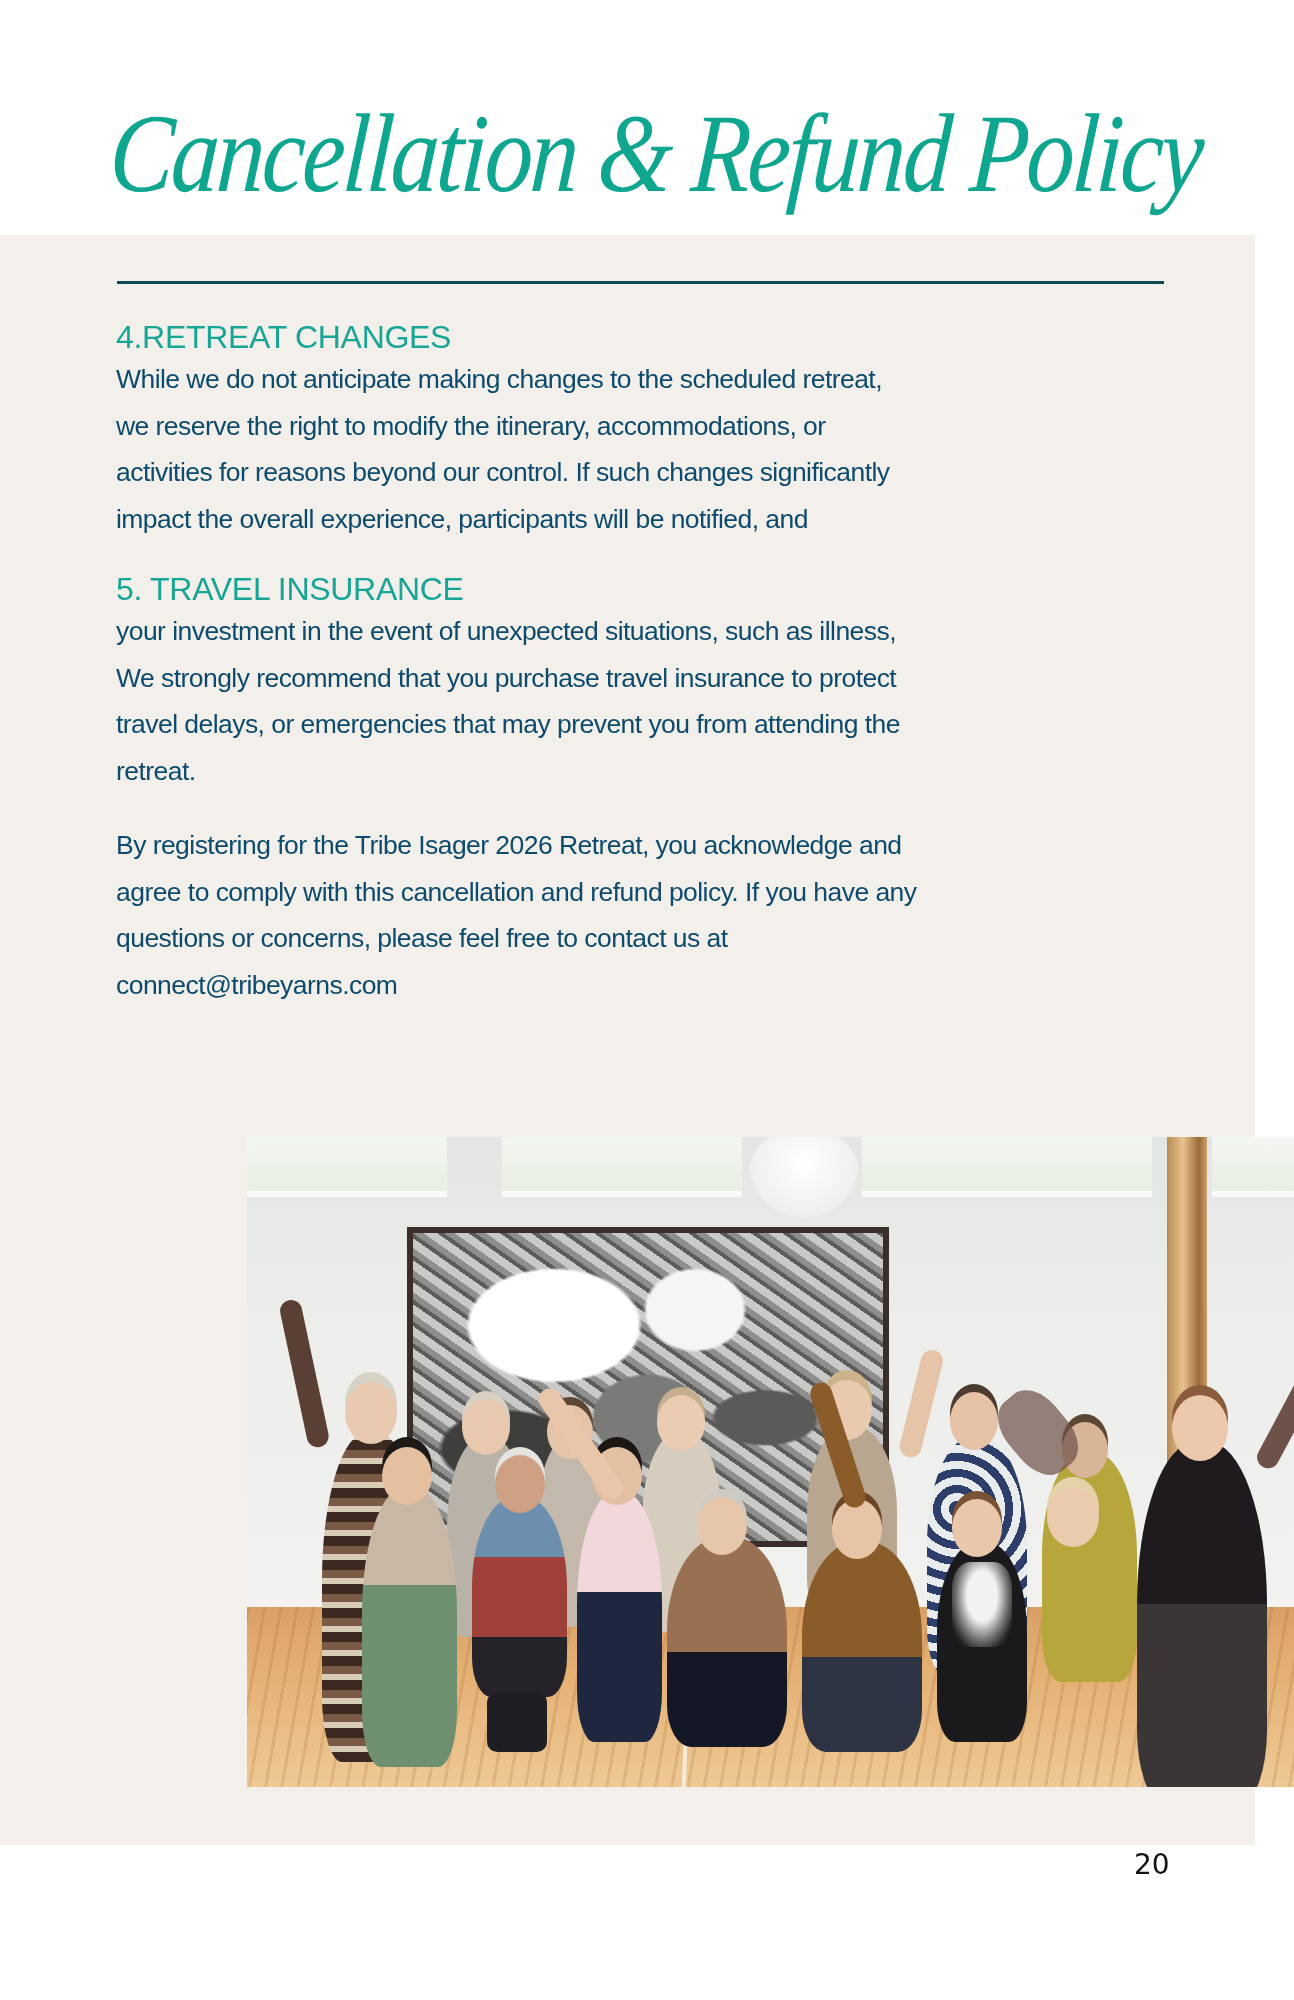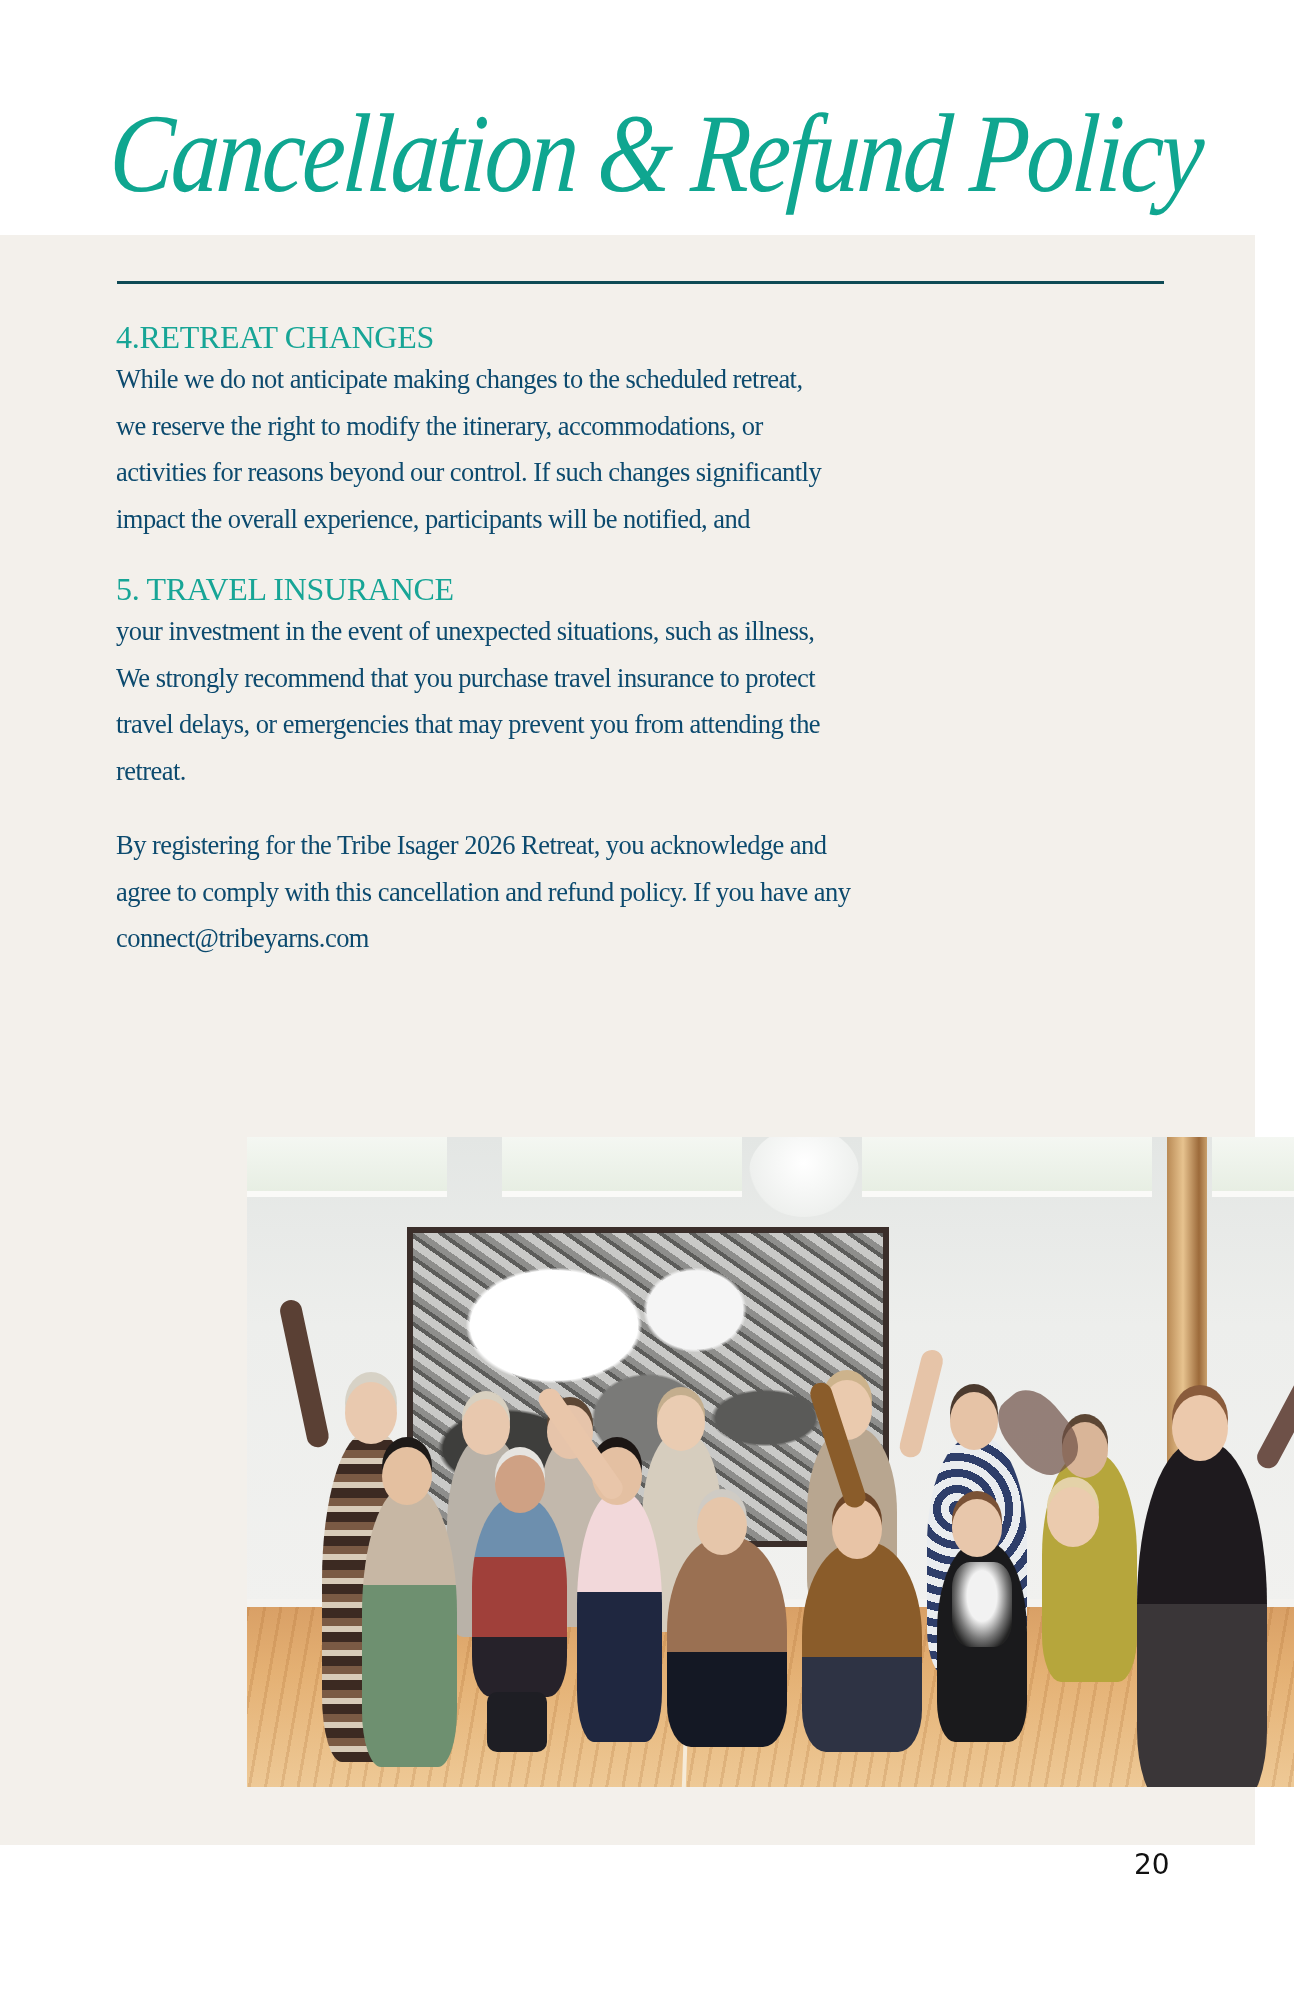--- a/index.html
+++ b/index.html
@@ -29,21 +29,21 @@
     display: inline-block;
   }
 
   .rule {
     position: absolute; left: 117px; top: 281px; width: 1047px; height: 3px;
     background: #0E4A55;
   }
 
   .content {
     position: absolute; left: 116px; top: 318px; width: 1060px;
-    font-family: Liberation Serif, serif;
+    font-family: Liberation Sans, sans-serif;
   }
   .section-heading {
     font-size: 32px; line-height: 38px; color: #17A596; font-weight: normal;
     letter-spacing: -0.3px; text-transform: none;
   }
   .body-text {
     font-size: 26.5px; line-height: 46.5px; color: #0c4a6e; letter-spacing: -0.55px;
   }
   .body-text .line { display: block; white-space: nowrap; }
   .section { margin-bottom: 28px; }
@@ -116,20 +116,21 @@
       <span class="line">your investment in the event of unexpected situations, such as illness,</span>
       <span class="line">We strongly recommend that you purchase travel insurance to protect</span>
       <span class="line">travel delays, or emergencies that may prevent you from attending the</span>
       <span class="line">retreat.</span>
     </div>
   </div>
 
   <div class="closing body-text">
     <span class="line">By registering for the Tribe Isager 2026 Retreat, you acknowledge and</span>
     <span class="line">agree to comply with this cancellation and refund policy. If you have any</span>
+    <span class="line">questions or concerns, please feel free to contact us at</span>
     <span class="line">connect@tribeyarns.com</span>
   </div>
 </div>
 
 <div class="photo" role="img" aria-label="Group photo of retreat participants in knitwear cheering with raised arms in a bright room with wooden floor and a large black-and-white artwork on the wall">
   <div class="wall"></div>
   <div class="window" style="left:0;width:200px;"></div>
   <div class="window" style="left:255px;width:240px;"></div>
   <div class="window" style="left:615px;width:290px;"></div>
   <div class="window" style="left:965px;width:90px;"></div>

